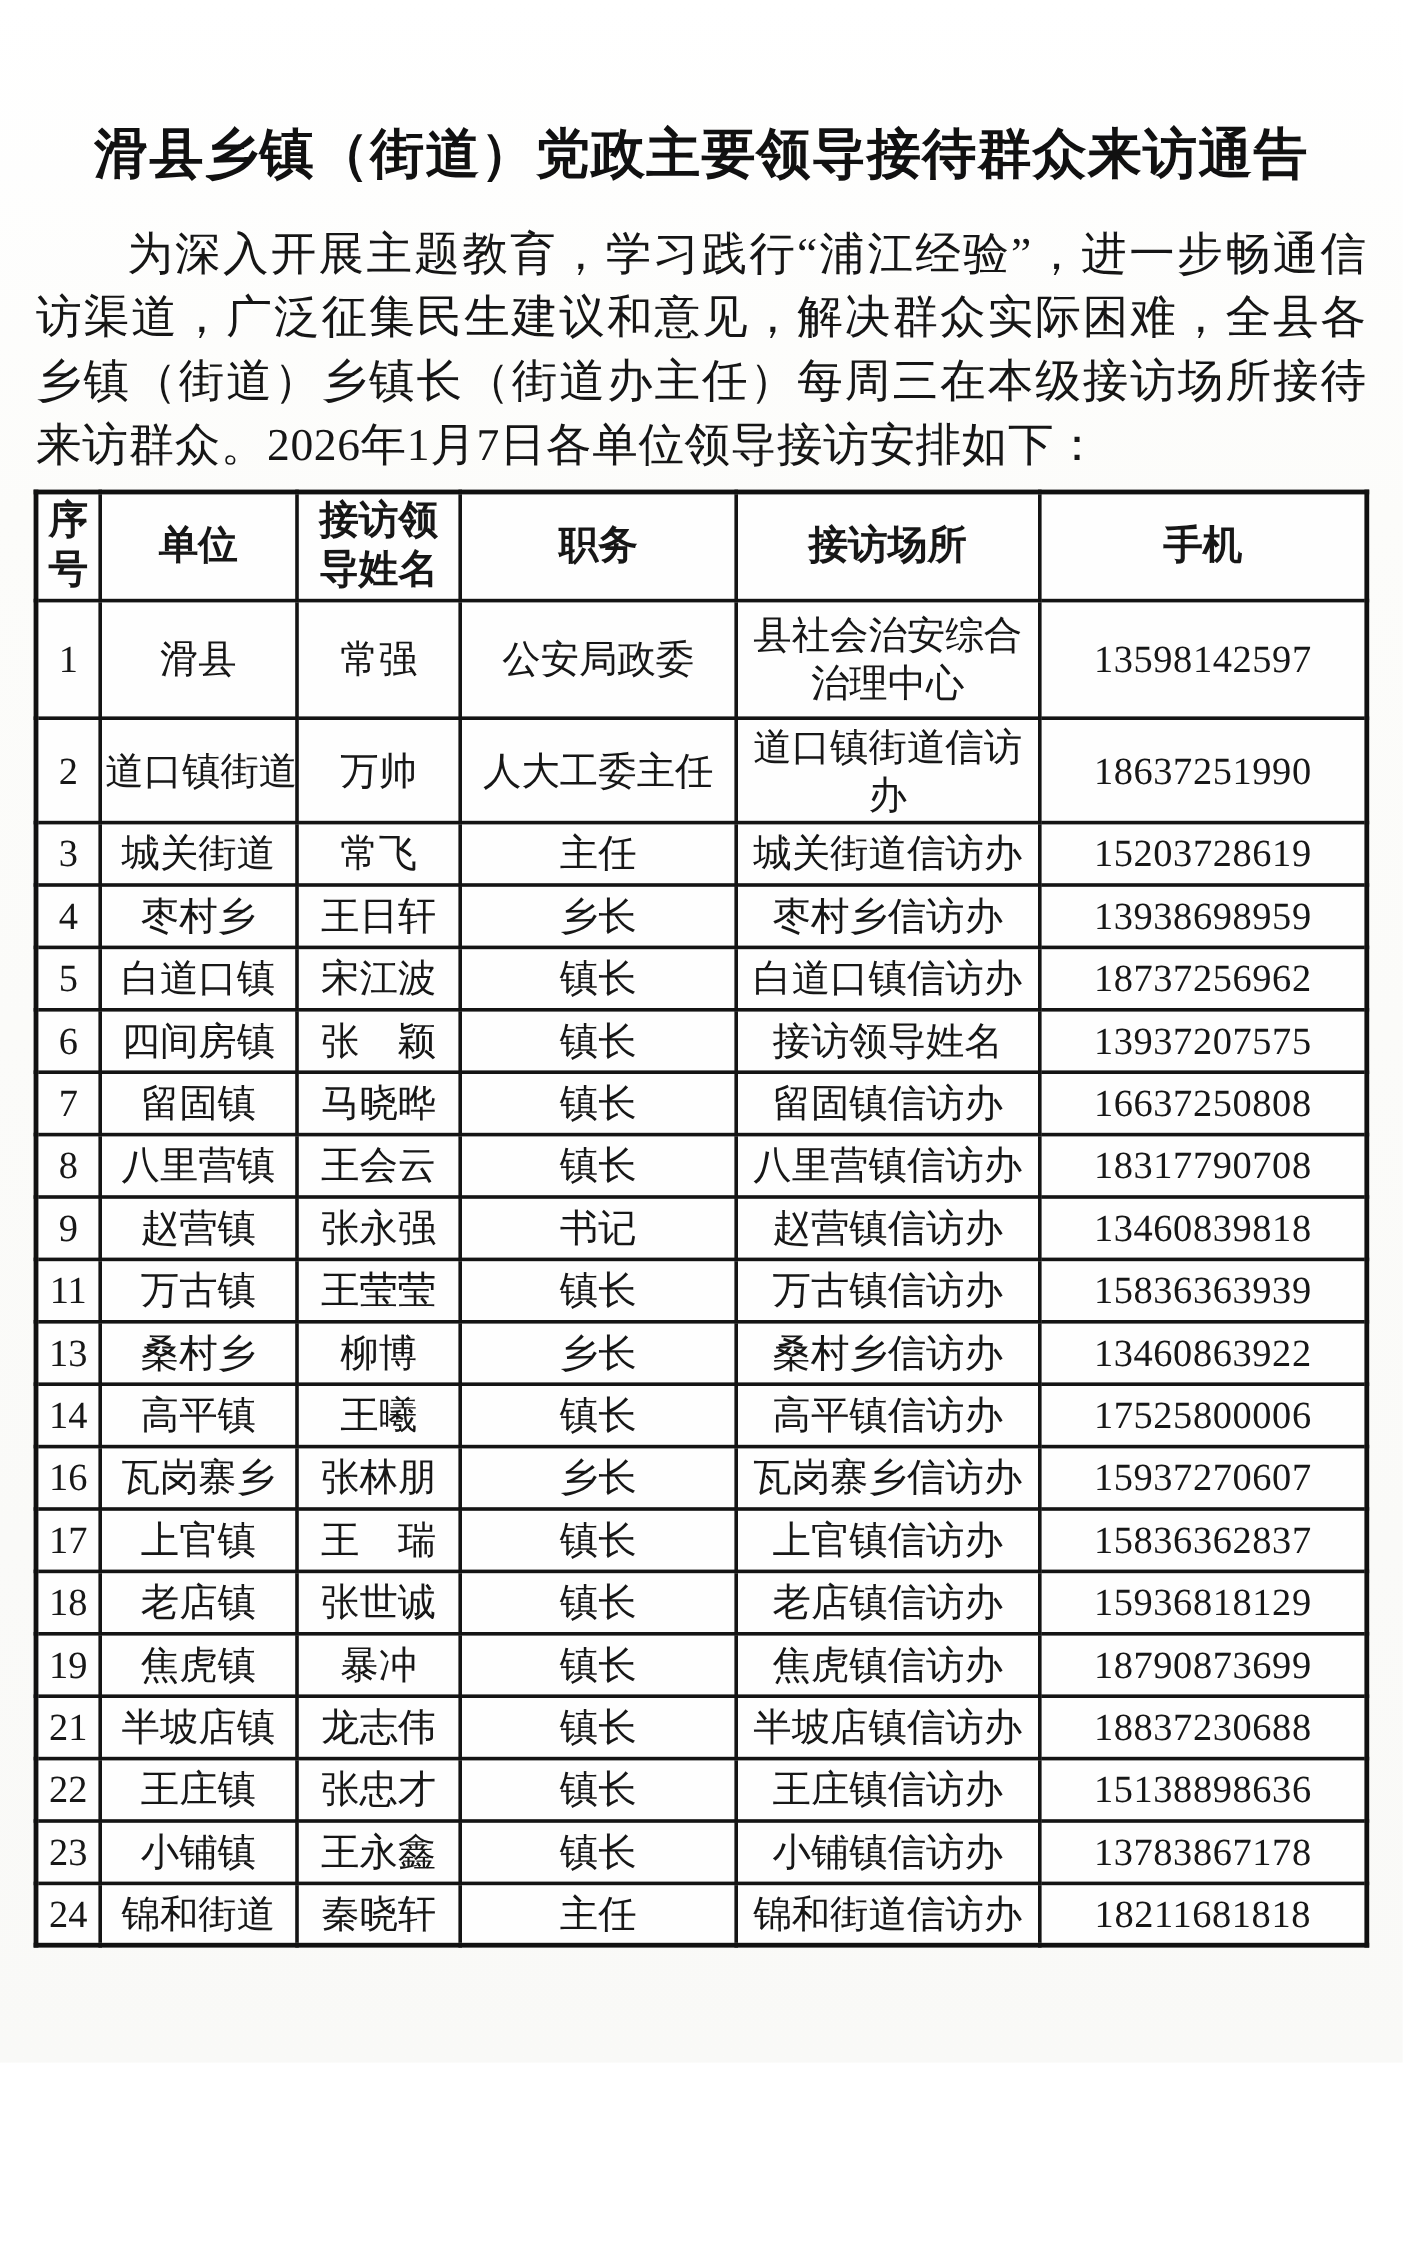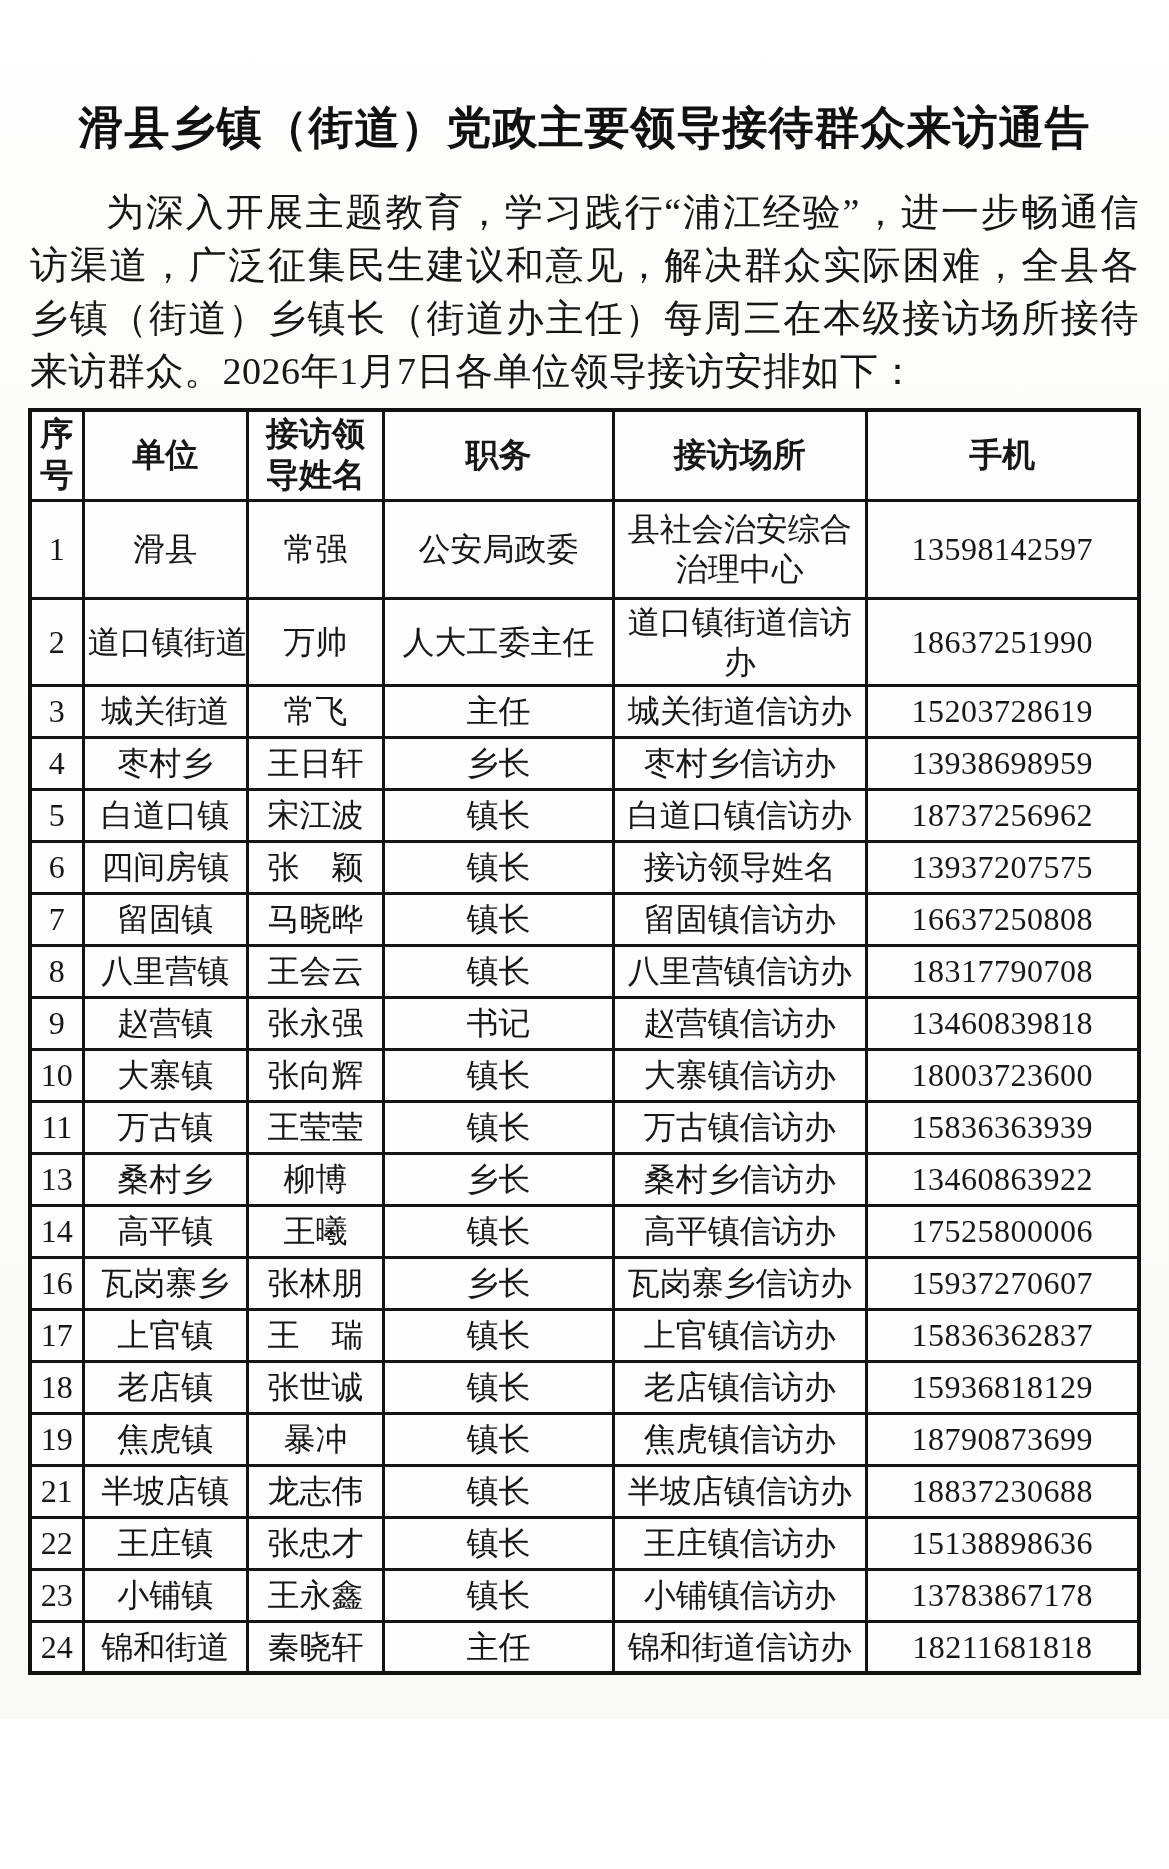--- a/index.html
+++ b/index.html
@@ -161,28 +161,20 @@
         </tr>
         <tr>
           <td class="c0">9</td>
           <td class="c1">赵营镇</td>
           <td class="c2">张永强</td>
           <td class="c3">书记</td>
           <td class="c4">赵营镇信访办</td>
           <td class="c5">13460839818</td>
         </tr>
         <tr>
-          <td class="c0">10</td>
-          <td class="c1">大寨镇</td>
-          <td class="c2">张向辉</td>
-          <td class="c3">镇长</td>
-          <td class="c4">大寨镇信访办</td>
-          <td class="c5">18003723600</td>
-        </tr>
-        <tr>
           <td class="c0">11</td>
           <td class="c1">万古镇</td>
           <td class="c2">王莹莹</td>
           <td class="c3">镇长</td>
           <td class="c4">万古镇信访办</td>
           <td class="c5">15836363939</td>
         </tr>
         <tr>
           <td class="c0">13</td>
           <td class="c1">桑村乡</td>

